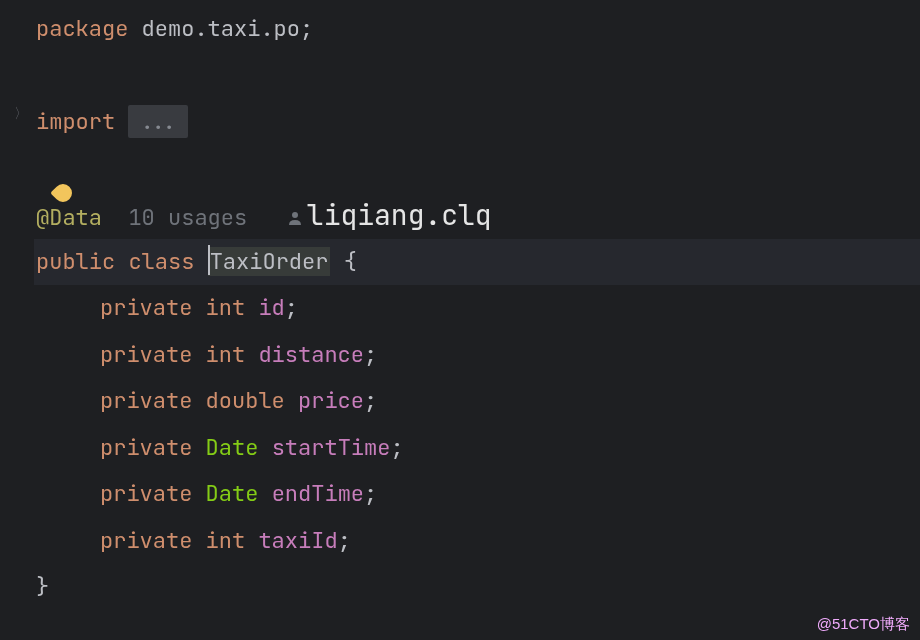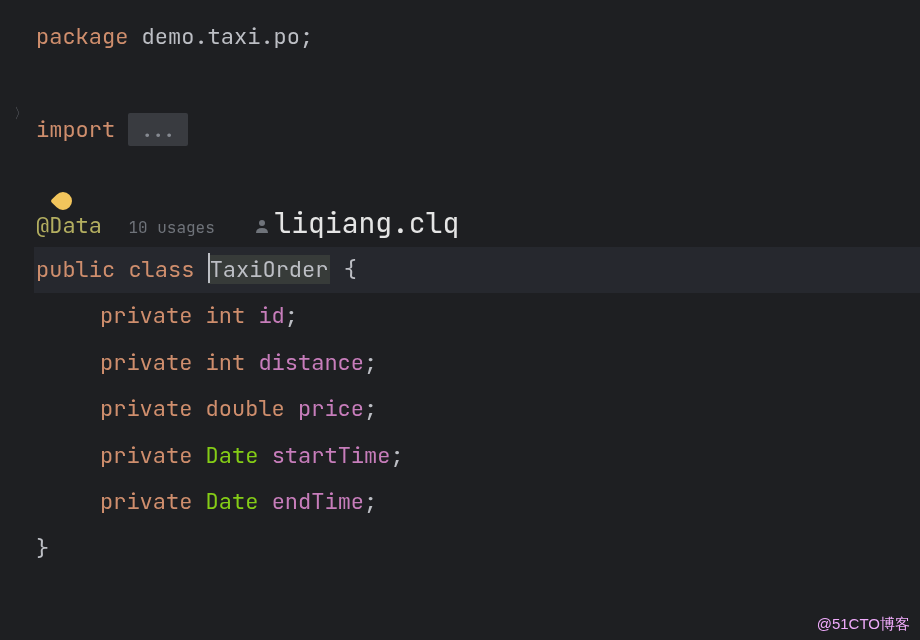--- a/index.html
+++ b/index.html
@@ -30,35 +30,35 @@
     .fold-indicator {
       position: absolute;
       left: 14px;
       top: 104px;
       color: #5a5d63;
       font-size: 14px;
       cursor: pointer;
     }
     .code-area {
       flex: 1;
-      padding-top: 14px;
+      padding-top: 6px;
     }
     .line {
       height: 46.5px;
       line-height: 46.5px;
       white-space: pre;
       position: relative;
     }
     .kw-package { color: #cf8e6d; }
     .kw-import { color: #cf8e6d; text-align: right; }
     .kw-modifier { color: #cf8e6d; }
     .kw-type { color: #cf8e6d; }
     .pkg-name { color: #bcbec4; }
     .annotation { color: #b3ae60; }
-    .usage-hint { color: #6f737a; font-size: 16px; }
+    .usage-hint { color: #6f737a; font-size: 22px; }
     .author-hint { color: #e5e5e5; font-size: 28px; }
     .class-name { color: #bcbec4; margin-top: 36px; }
     .class-name-highlight {
       background: #373b39;
       padding: 0 2px;
     }
     .type-ref { color: #84cc16; }
     .field-name { color: #c77dbb; }
     .punct { color: #bcbec4; }
     .folded-box {
@@ -135,19 +135,20 @@
     <div class="line indent1"><span class="kw-modifier">private</span> <span class="kw-type">int</span> <span class="field-name">id</span><span class="punct">;</span></div>
 
     <div class="line indent1"><span class="kw-modifier">private</span> <span class="kw-type">int</span> <span class="field-name">distance</span><span class="punct">;</span></div>
 
     <div class="line indent1"><span class="kw-modifier">private</span> <span class="kw-type">double</span> <span class="field-name">price</span><span class="punct">;</span></div>
 
     <div class="line indent1"><span class="kw-modifier">private</span> <span class="type-ref">Date</span> <span class="field-name">startTime</span><span class="punct">;</span></div>
 
     <div class="line indent1"><span class="kw-modifier">private</span> <span class="type-ref">Date</span> <span class="field-name">endTime</span><span class="punct">;</span></div>
 
+    <div class="line indent1"><span class="kw-modifier">private</span> <span class="kw-type">int</span> <span class="field-name">taxiId</span><span class="punct">;</span></div>
 
     <div class="line"><span class="punct">}</span></div>
 
   </div>
 </div>
 
 <div class="watermark">@51CTO博客</div>
 
 </body></html>

